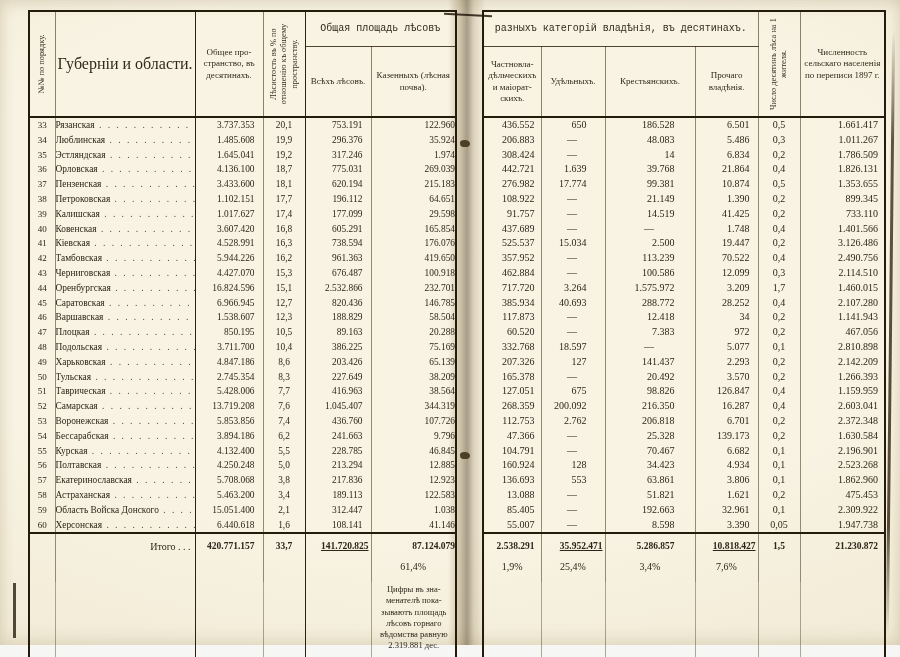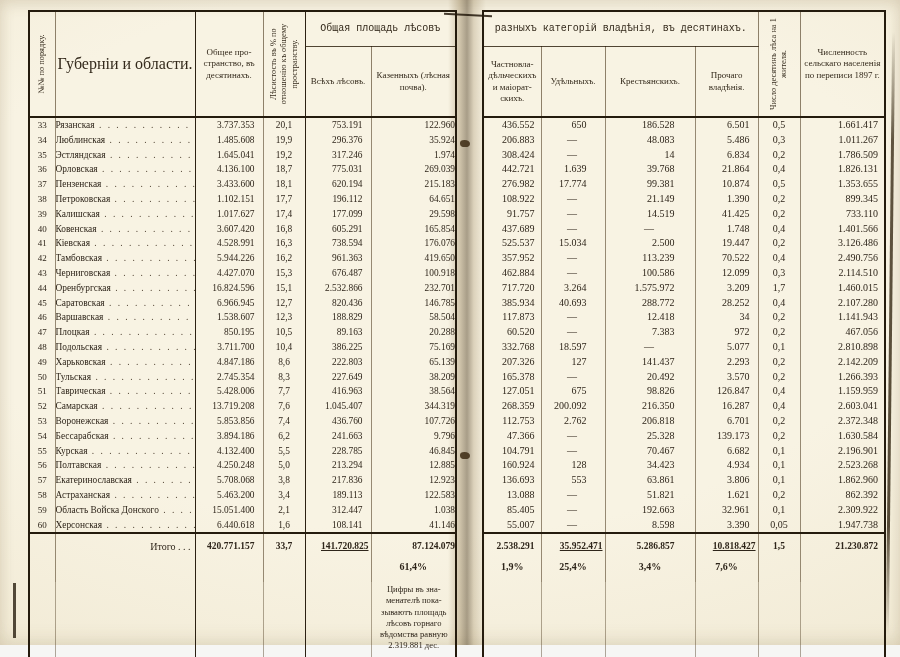--- a/index.html
+++ b/index.html
@@ -43,21 +43,21 @@
   .nm::after{content:" . . . . . . . . . . . . . .";letter-spacing:2px;color:#4a3d2c;}
   .c-r{text-align:right;}
   .c-c{text-align:center;margin-top:8px;}
   .pr2{padding-right:2px;text-decoration:underline;}.pr6{padding-right:6px;}.pr8{padding-right:8px;}.pr12{}.pr18{padding-right:18px;}.pr20{padding-right:20px;}
   td.dash{text-align:center;padding-right:2px;}
 
   tfoot tr.totals td{border-top:2px solid #241b0d;border-left:1px solid rgba(85,66,40,.6);
         font-weight:bold;font-size:9.5px;line-height:13px;vertical-align:top;padding-top:6px;height:42px;
         white-space:nowrap;}
   tfoot tr.totals td.t-label{font-weight:normal;font-size:10px;text-align:right;padding-right:4px;}
-  .pctline{margin-top:7px;text-align:center;font-weight:bold;font-size:10px;}
+  .pctline{margin-top:7px;text-align:center;font-weight:normal;font-size:10px;}
   tfoot tr.footrow td{border-left:1px solid rgba(85,66,40,.45);height:76px;vertical-align:top;}
   td.footnote{font-size:8.6px;line-height:1.3;text-align:center;padding:2px 3px 0 4px;
         white-space:normal;font-weight:normal;overflow:visible;}
 </style>
 </head>
 <body>
 
 <div class="scan">
   <div class="paper"></div>
   <div class="gutter">
@@ -244,21 +244,21 @@
           <td class="c-c">10,4</td>
           <td class="c-r pr8 bl-heavy">386.225</td>
           <td class="c-r pr12">75.169</td>
         </tr>
 
         <tr>
           <td class="c-num">49</td>
           <td class="c-name"><span class="nm">Харьковская</span></td>
           <td class="c-r pr8 bl-heavy">4.847.186</td>
           <td class="c-c">8,6</td>
-          <td class="c-r pr8 bl-heavy">222.803</td>
+          <td class="c-r pr8 bl-heavy">203.426</td>
           <td class="c-r pr12">65.139</td>
         </tr>
 
         <tr>
           <td class="c-num">50</td>
           <td class="c-name"><span class="nm">Тульская</span></td>
           <td class="c-r pr8 bl-heavy">2.745.354</td>
           <td class="c-c">8,3</td>
           <td class="c-r pr8 bl-heavy">227.649</td>
           <td class="c-r pr12">38.209</td>
@@ -637,21 +637,21 @@
           <td class="c-c">0,1</td>
           <td class="c-r pr6">1.862.960</td>
         </tr>
 
         <tr>
           <td class="c-r pr6">13.088</td>
           <td class="c-r pr18 dash">—</td>
           <td class="c-r pr20">51.821</td>
           <td class="c-r pr8">1.621</td>
           <td class="c-c">0,2</td>
-          <td class="c-r pr6">862.392</td>
+          <td class="c-r pr6">475.453</td>
         </tr>
 
         <tr>
           <td class="c-r pr6">85.405</td>
           <td class="c-r pr18 dash">—</td>
           <td class="c-r pr20">192.663</td>
           <td class="c-r pr8">32.961</td>
           <td class="c-c">0,1</td>
           <td class="c-r pr6">2.309.922</td>
         </tr>

